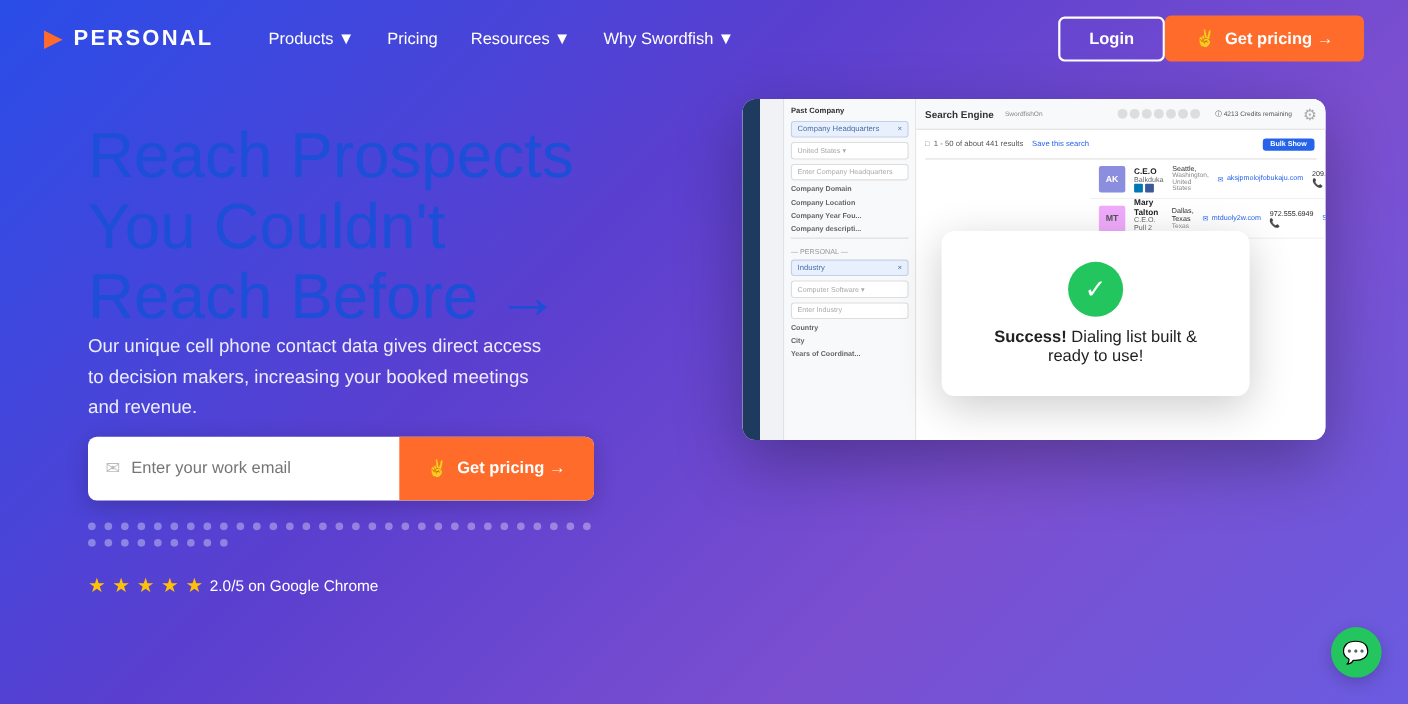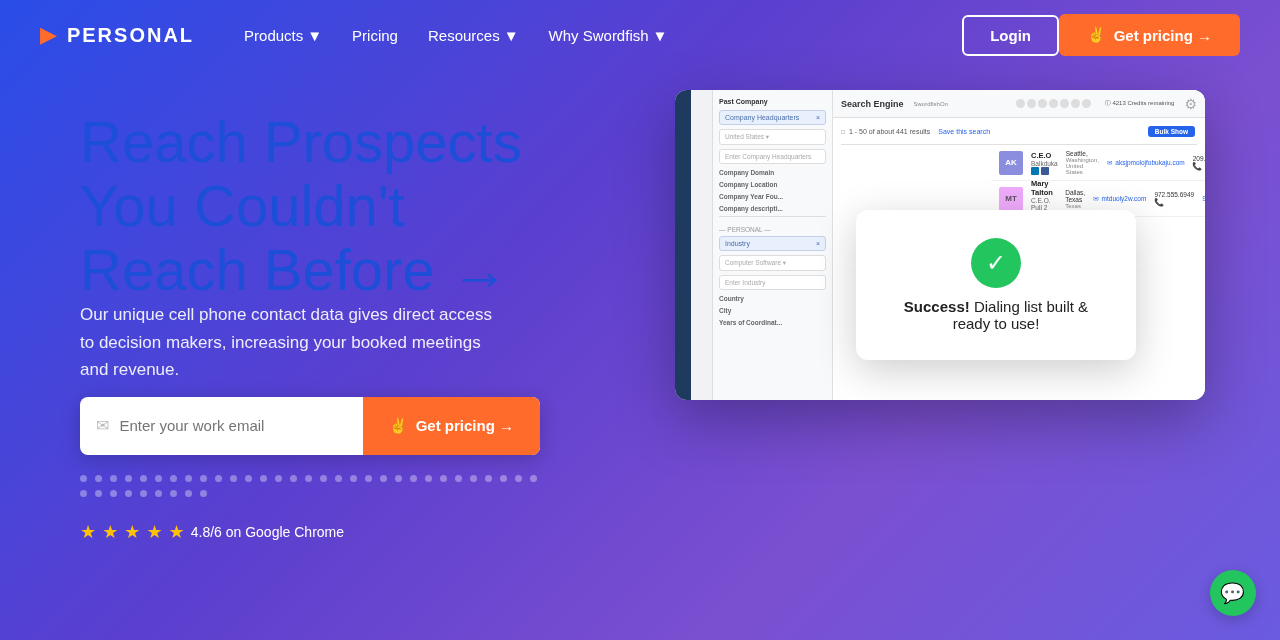--- a/index.html
+++ b/index.html
@@ -529,21 +529,21 @@
       <div class="dot"></div>
     </div>
 
     <div class="stars-row">
       <span class="star">★</span>
       <span class="star">★</span>
       <span class="star">★</span>
       <span class="star">★</span>
       <span class="star">★</span>
       <span class="rating-text">
-        <span>4.8/6</span>
+        <span>2.0/5</span>
         <span>on Google Chrome</span>
       </span>
     </div>
   </div>
 
   <div class="hero-right">
     <div class="dashboard-mockup">
 
       <div class="mock-sidebar"></div>
       <div class="mock-sidebar-icons"></div>

